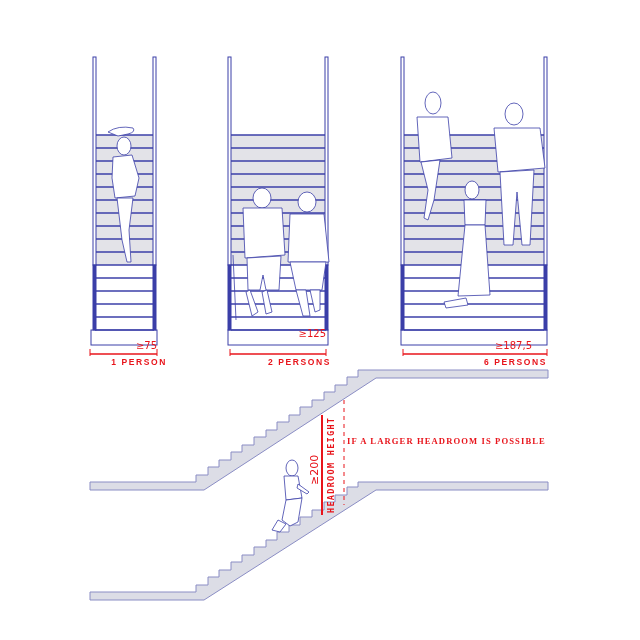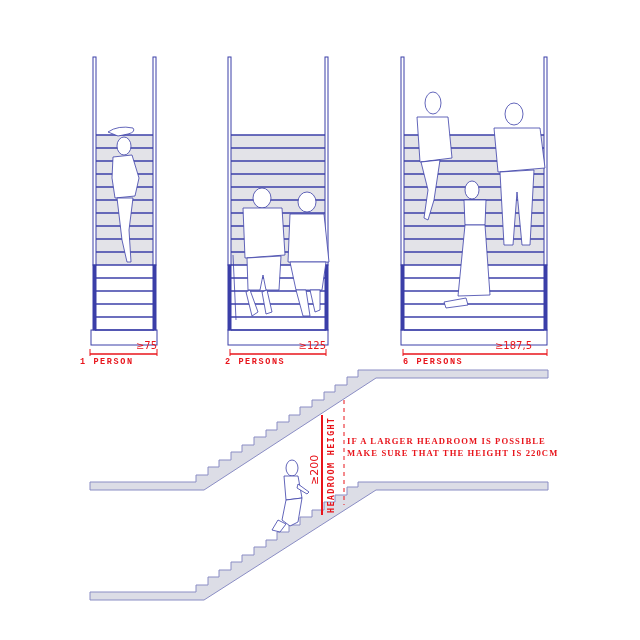--- a/index.html
+++ b/index.html
@@ -1,22 +1,22 @@
 <!DOCTYPE html>
 <html><head>
 <meta charset="utf-8">
 <style>
   html, body { margin: 0; padding: 0; background: #ffffff; }
   body { width: 640px; height: 640px; position: relative; overflow: hidden;
          font-family: "DejaVu Sans", sans-serif; }
   #canvas { position: absolute; left: 0; top: 0; }
   .dim-val { position: absolute; color: #e8141b; font-family: "DejaVu Sans", sans-serif;
              font-size: 10px; text-align: right; white-space: nowrap; }
-  .dim-name { position: absolute; color: #e8141b; font-family: Liberation Mono, monospace;
-              font-size: 8.5px; font-weight: bold; letter-spacing: 1.6px; text-align: left; white-space: nowrap; }
+  .dim-name { position: absolute; color: #e8141b; font-family: Liberation Sans, sans-serif;
+              font-size: 8.5px; font-weight: bold; letter-spacing: 1.6px; text-align: right; white-space: nowrap; }
   .note { position: absolute; left: 347px; top: 435px; color: #e8141b;
           font-family: Liberation Serif, serif; font-weight: bold;
           font-size: 8.6px; letter-spacing: 1.1px; line-height: 12px; }
   .vert { position: absolute; color: #e8141b; transform-origin: left top;
           transform: rotate(-90deg); white-space: nowrap; }
 </style>
 </head>
 <body>
 
 <svg id="canvas" width="640" height="640" viewBox="0 0 640 640">
@@ -193,25 +193,24 @@
 
   <g>
     <line x1="322" y1="415" x2="322" y2="515" stroke="#e8141b" stroke-width="2"></line>
     <line x1="344" y1="400" x2="344" y2="505" stroke="#e8141b" stroke-width="1" stroke-dasharray="4,4"></line>
   </g>
 </svg>
 
 <div class="dim-val" style="left:90px; top:340px; width:67px;">≥75</div>
 <div class="dim-name" style="left:80px; top:357px; width:87px;">1 PERSON</div>
 
-<div class="dim-val" style="left:230px; top:340px; width:96px;">≥125</div>
+<div class="dim-val" style="left:230px; top:328px; width:96px;">≥125</div>
 <div class="dim-name" style="left:225px; top:357px; width:106px;">2 PERSONS</div>
 
 <div class="dim-val" style="left:388px; top:340px; width:144px;">≥187,5</div>
 <div class="dim-name" style="left:403px; top:357px; width:144px;">6 PERSONS</div>
 
 <div class="vert" style="left:308px; top:485px; font-size:11px; font-family:'DejaVu Sans',sans-serif;">≥200</div>
 <div class="vert" style="left:326px; top:513px; font-size:8.5px; font-weight:bold; letter-spacing:1.3px; font-family:'DejaVu Sans Mono',monospace;">HEADROOM HEIGHT</div>
 
 <div class="note">
   <div>IF A LARGER HEADROOM IS POSSIBLE</div>
-  <div>MAKE SURE THAT THE HEIGHT IS 220CM</div>
 </div>
 
 </body></html>

